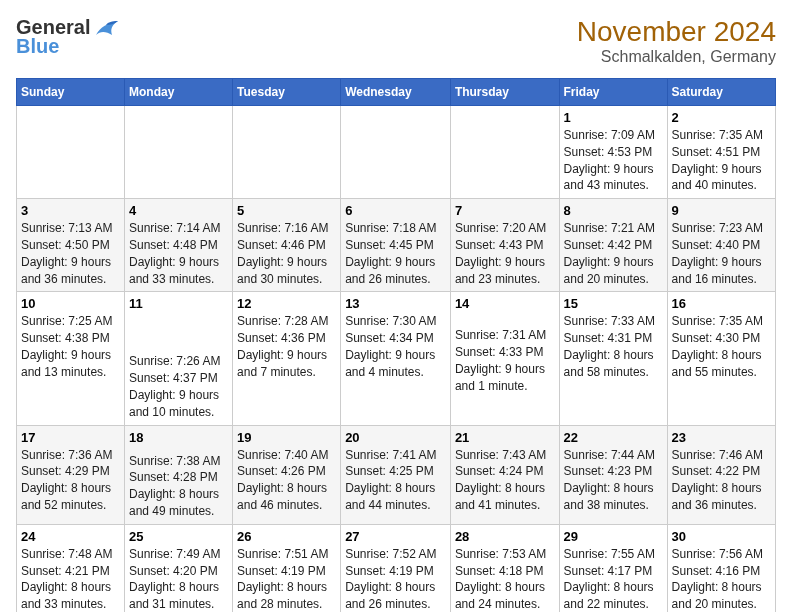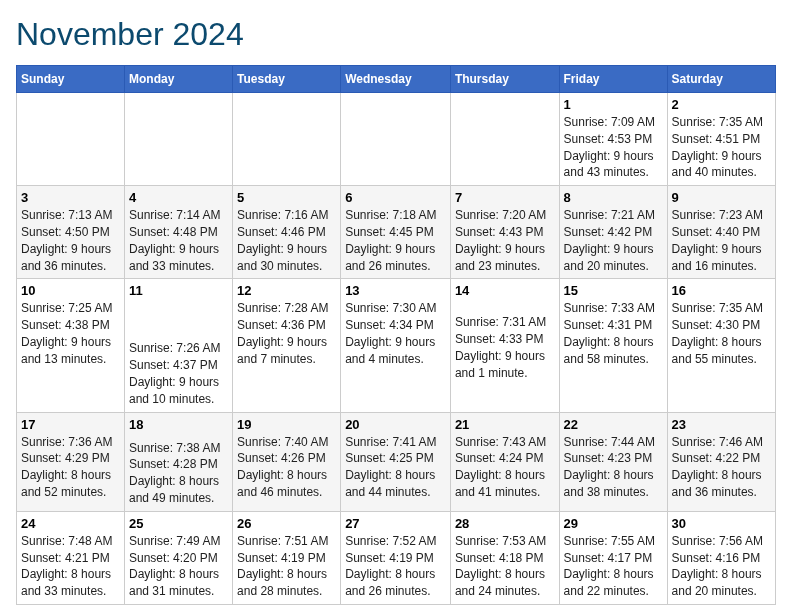--- a/index.html
+++ b/index.html
@@ -37,23 +37,23 @@
     }
     .logo-bird {
       width: 28px;
       height: 22px;
       margin-left: 2px;
     }
     .title-block {
       text-align: right;
     }
     .month-title {
-      font-size: 32px;
+      font-size: 28px;
       font-weight: normal;
-      color: #0c4a6e;
+      color: #a16207;
     }
     .location-title {
       font-size: 16px;
       color: #555;
     }
     .calendar {
       width: 100%;
       border-collapse: collapse;
       font-size: 11px;
     }
@@ -88,22 +88,33 @@
       line-height: 1.4;
     }
     td.empty {
       background: #fff;
     }
   </style>
 </head>
 <body>
 
 <div class="header">
+  <div class="logo">
+    <div class="logo-top">
+      <span class="logo-text-general">General</span>
+      <svg class="logo-bird" viewBox="0 0 28 22" fill="none">
+        <path d="M4 18 C8 10, 16 6, 26 4 C20 8, 18 12, 20 18 C14 14, 8 14, 4 18Z" fill="#4a90d9"></path>
+        <path d="M14 8 C16 5, 20 4, 26 4 C22 7, 18 8, 14 8Z" fill="#2a6abf"></path>
+      </svg>
+    </div>
+    <span class="logo-text-blue" style="margin-top:-4px;">Blue</span>
+  </div>
   <div class="title-block">
     <div class="month-title">November 2024</div>
+    <div class="location-title">Schmalkalden, Germany</div>
   </div>
 </div>
 
 <table class="calendar">
   <thead>
     <tr>
     <th>Sunday</th>
         <th>Monday</th>
         <th>Tuesday</th>
         <th>Wednesday</th>

